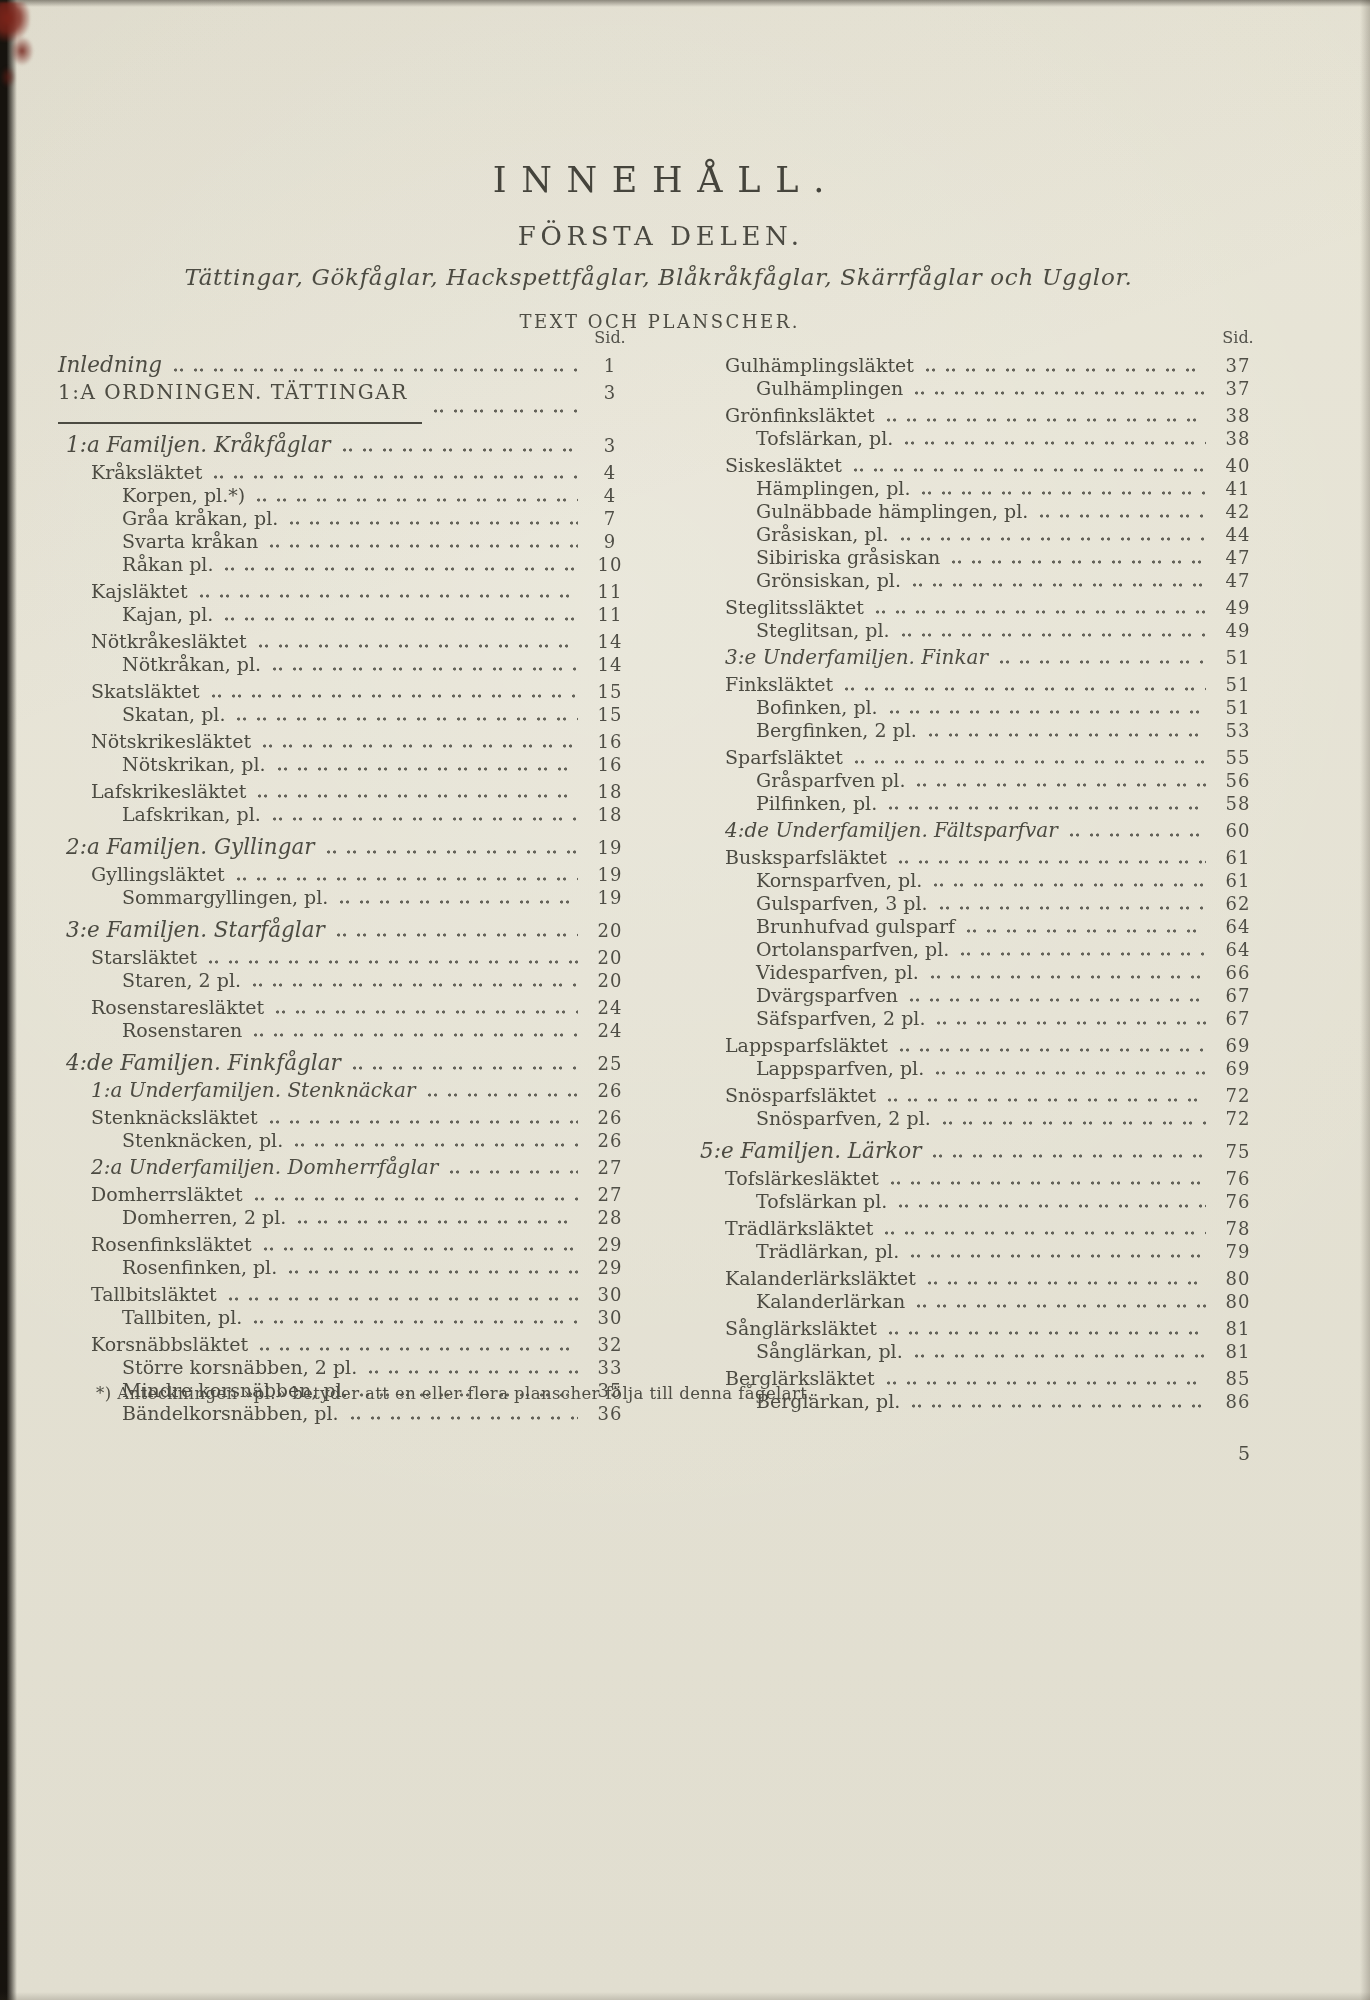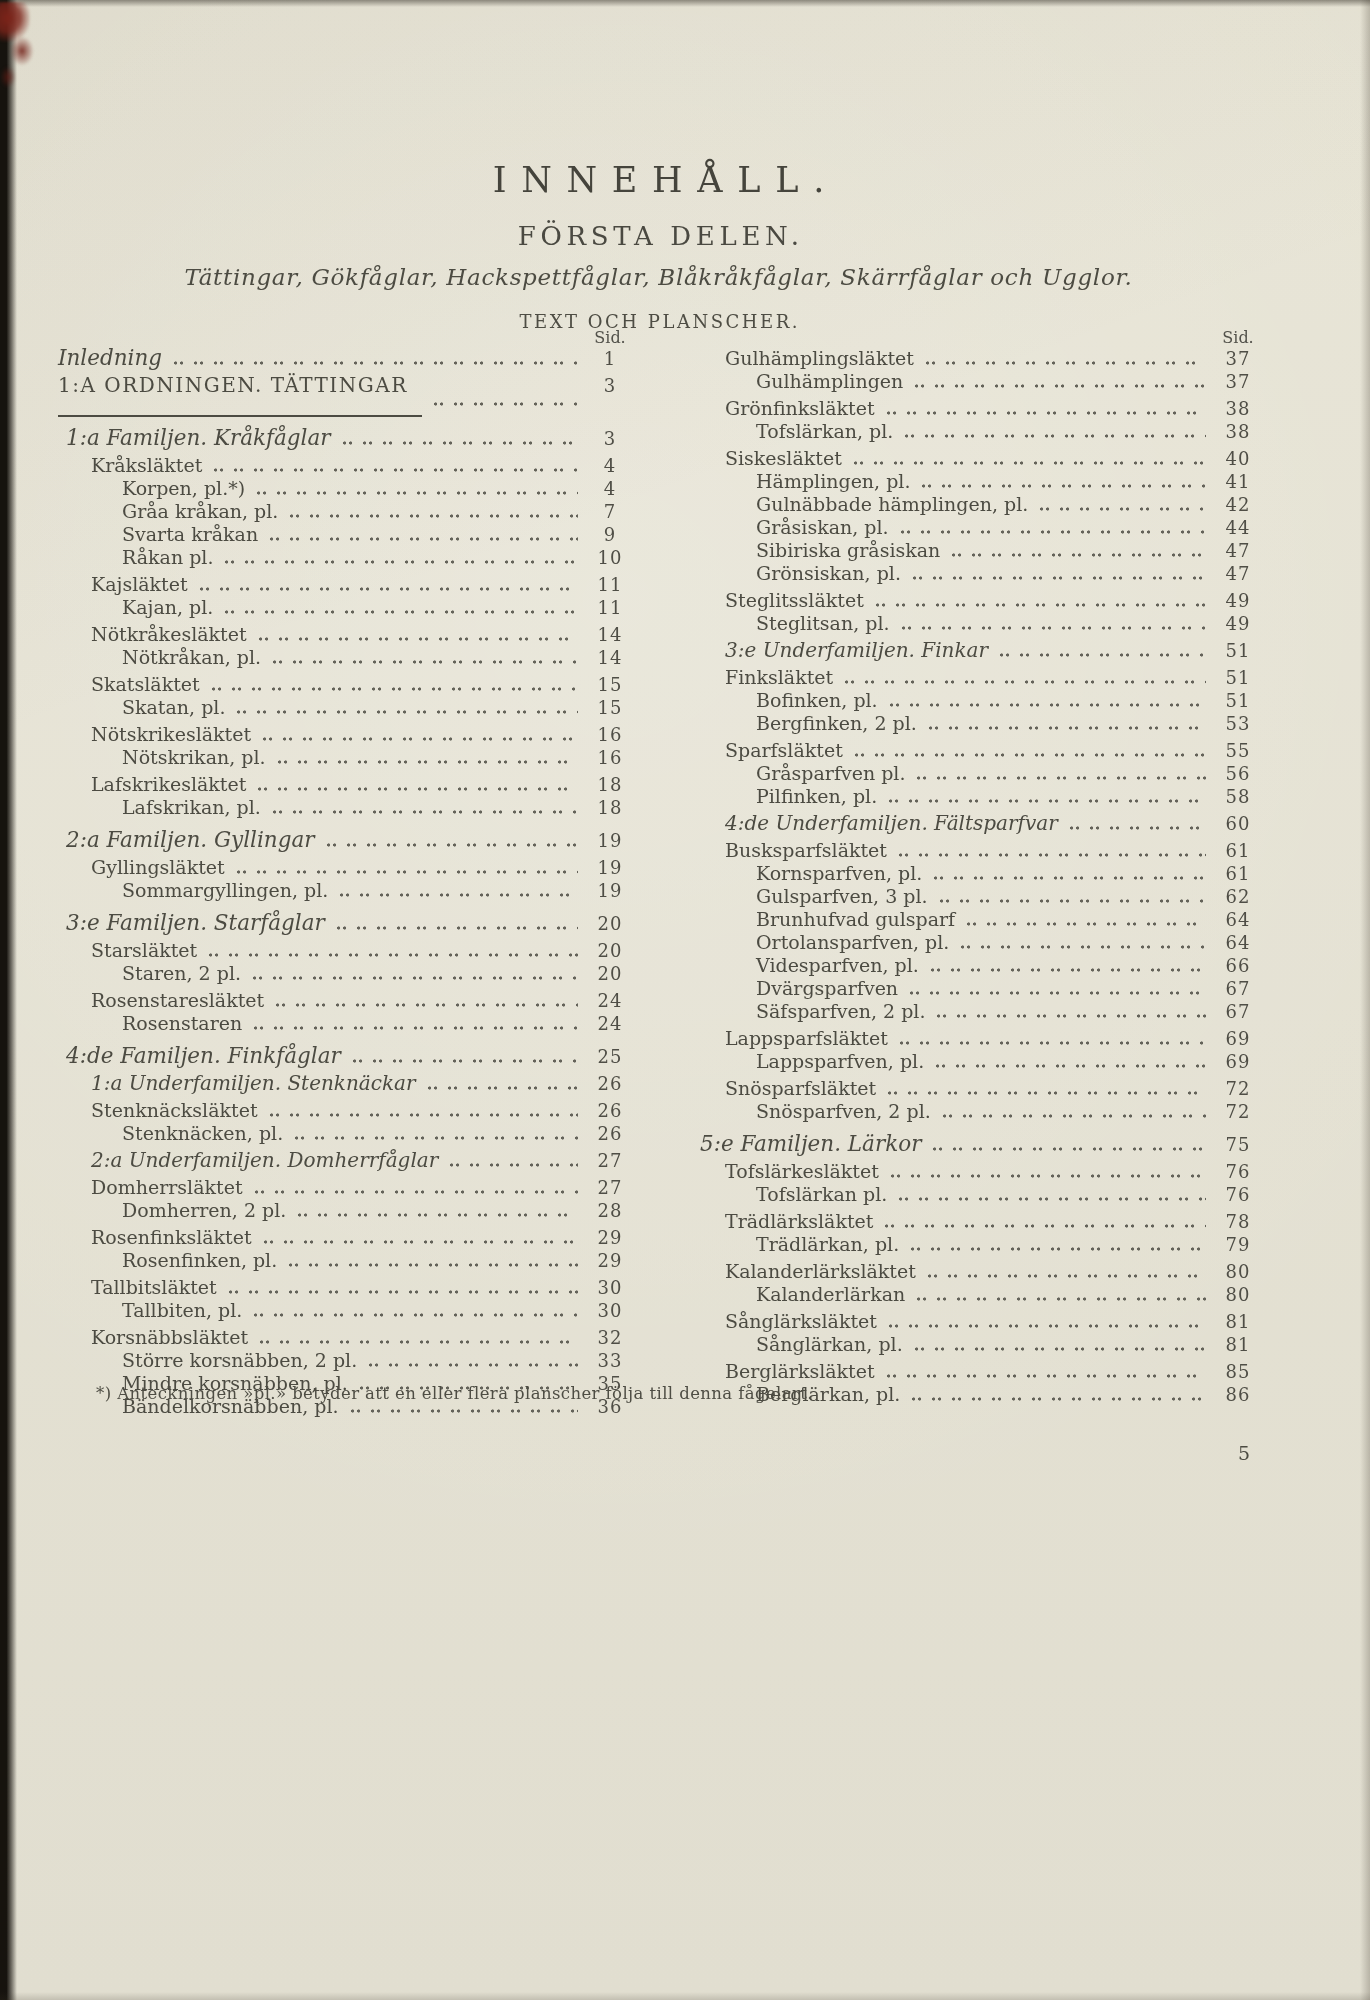--- a/index.html
+++ b/index.html
@@ -36,21 +36,21 @@
   .header{position:absolute;left:0;top:0;width:1295px;text-align:center;padding-left:11px;}
   .title{margin-top:160px;font-size:35px;letter-spacing:.42em;text-indent:.42em;color:#45443c;}
   .part{margin-top:21px;font-size:26px;letter-spacing:.18em;text-indent:.18em;color:#4a4941;}
   .subtitle{margin-top:13px;font-size:23px;font-style:italic;letter-spacing:.03em;color:#4c4b42;}
   .plan{margin-top:21px;font-size:18px;letter-spacing:.14em;text-indent:.14em;color:#4e4d44;}
 
   
   .col{position:absolute;top:328px;}
   .col-left{left:58px;width:580px;}
   .col-right{left:692px;width:574px;}
-  .sid-row{display:flex;justify-content:flex-end;font-size:16px;color:#52514a;margin-bottom:0;}
+  .sid-row{display:flex;justify-content:flex-end;font-size:16px;color:#52514a;margin-bottom:7px;}
   .sid-row .num-box{width:56px;text-align:center;}
 
   .row{display:flex;align-items:baseline;font-size:19px;line-height:22px;min-height:22px;}
   .row .label{white-space:nowrap;}
   .row .num{width:56px;text-align:center;font-size:18px;letter-spacing:1px;
     font-feature-settings:"onum";flex:none;color:#4f4e46;}
   .leader{flex:1 1 auto;align-self:stretch;margin:0 4px 0 12px;min-width:18px;
     background-image:
       radial-gradient(circle at 1.6px 50%, rgba(86,85,76,.9) 1.25px, rgba(86,85,76,0) 1.9px),
       radial-gradient(circle at 1.6px 50%, rgba(86,85,76,.9) 1.25px, rgba(86,85,76,0) 1.9px);

